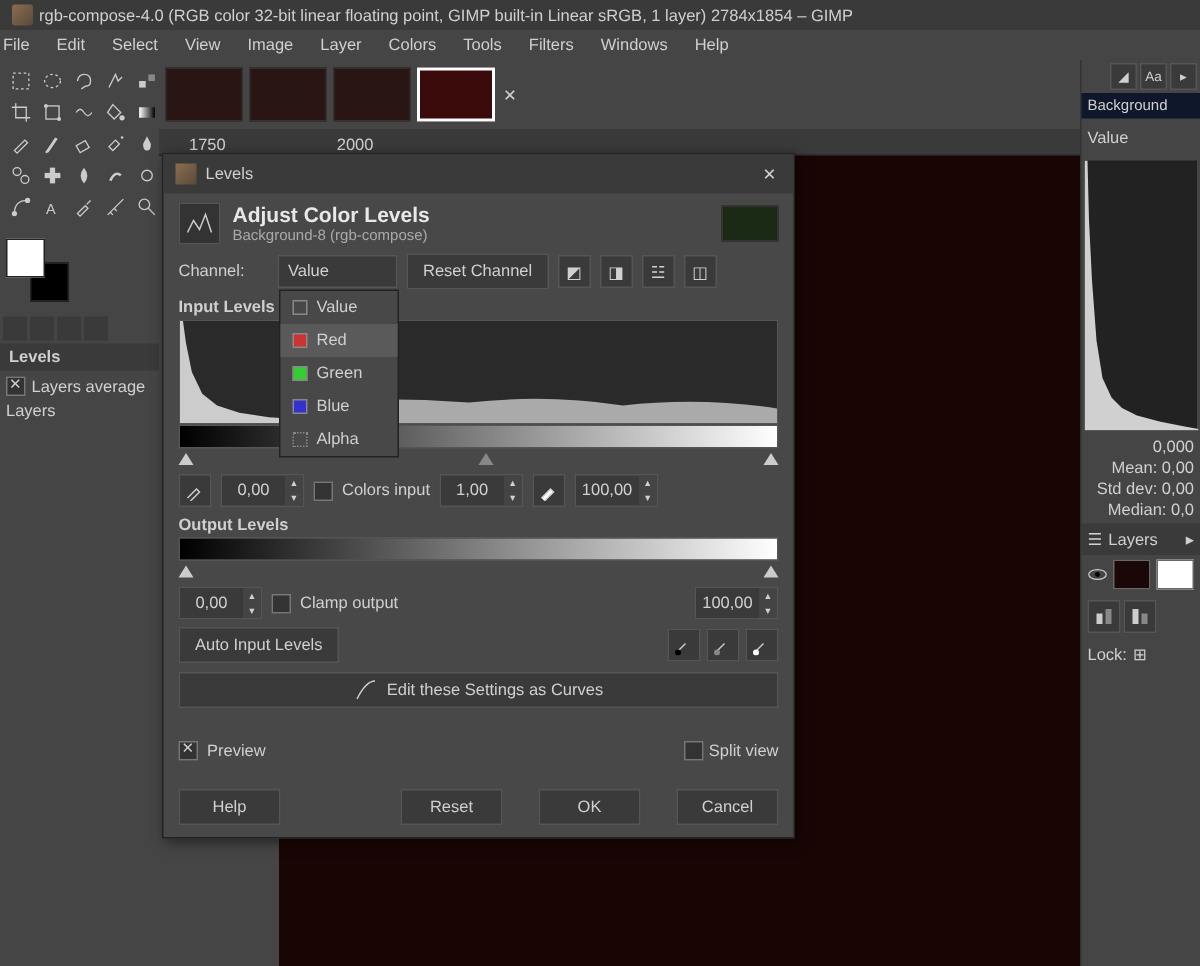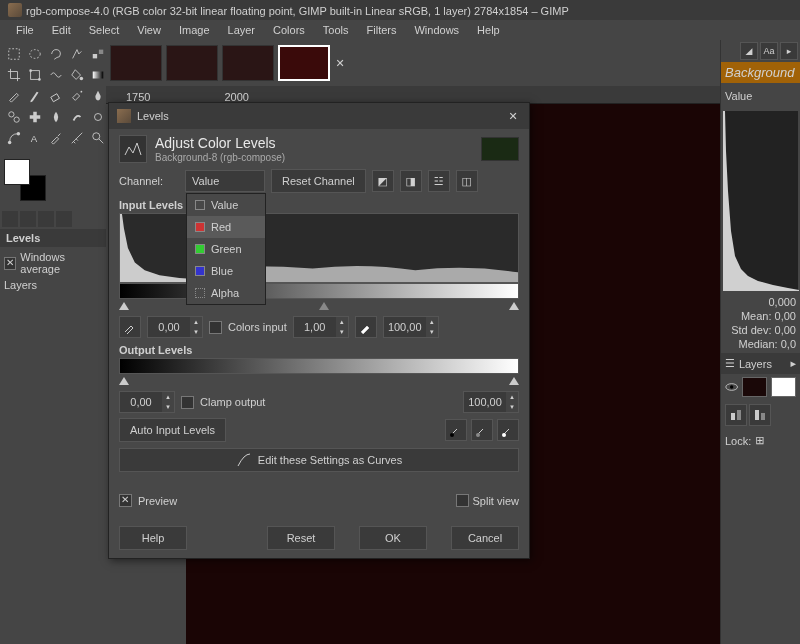--- a/index.html
+++ b/index.html
@@ -1,19 +1,19 @@
 <!DOCTYPE html>
 <html><head>
 <meta charset="utf-8">
 <style>
 * { margin: 0; padding: 0; box-sizing: border-box; font-family: sans-serif; font-size: 11px; color: #d0d0d0; }
 body { background: #454545; width: 800px; height: 644px; overflow: hidden; position: relative; }
 .titlebar { background: #3a3a3a; padding: 3px 8px; font-size: 11px; display: flex; align-items: flex-end; gap: 4px; }
 .titlebar-icon { width: 14px; height: 14px; background: linear-gradient(135deg, #8a6d4f, #5a4a3a); border-radius: 2px; }
-.menubar { background: #454545; padding: 4px 16px; display: flex; gap: 18px; }
+.menubar { background: #454545; padding: 4px 2px; display: flex; gap: 18px; }
 .menubar span { cursor: pointer; }
 .main { display: flex; height: calc(100% - 36px); }
 .left-panel { width: 106px; background: #454545; display: flex; flex-direction: column; }
 .toolbox { padding: 4px; display: grid; grid-template-columns: repeat(5, 19px); gap: 2px; }
 .tool { width: 19px; height: 19px; display: flex; align-items: center; justify-content: center; cursor: pointer; }
 .tool svg { width: 14px; height: 14px; fill: #ccc; }
 .fg-bg-swatch { margin: 8px 4px; position: relative; width: 42px; height: 42px; }
 .fg-sw { position: absolute; width: 26px; height: 26px; background: #fff; border: 1px solid #222; top: 0; left: 0; z-index: 2; }
 .bg-sw { position: absolute; width: 26px; height: 26px; background: #000; border: 1px solid #222; bottom: 0; right: 0; }
 .dock-tabs { display: flex; gap: 2px; padding: 2px; }
@@ -24,21 +24,21 @@
 .close-x { width: 12px; height: 12px; display: flex; align-items: center; justify-content: center; cursor: pointer; }
 .canvas-area { flex: 1; background: #454545; position: relative; }
 .ruler-top { height: 18px; background: #3a3a3a; border-bottom: 1px solid #222; display: flex; align-items: flex-end; padding-left: 20px; font-size: 9px; color: #aaa; gap: 74px; margin-top: 46px; }
 .canvas-dark { position: absolute; top: 64px; left: 80px; right: 0; bottom: 0; background: #1a0505; }
 .thumbstrip { height: 46px; background: #454545; display: flex; align-items: center; padding: 4px; gap: 4px; position: absolute; top: 0; left: 0; right: 0; }
 .thumb { width: 52px; height: 36px; background: #2a1515; border: 1px solid #333; }
 .thumb.active { border: 2px solid #fff; background: #3a0a0a; }
 .right-panel { width: 80px; background: #454545; border-left: 1px solid #333; display: flex; flex-direction: column; }
 .right-tabs { display: flex; justify-content: flex-end; padding: 2px; gap: 2px; }
 .rtab { width: 18px; height: 18px; background: #3a3a3a; border: 1px solid #555; display: flex; align-items: center; justify-content: center; font-size: 9px; }
-.rheader { padding: 3px 4px; background: #a16207; font-style: italic; font-size: 13px; }
+.rheader { padding: 3px 4px; background: #0f172a; font-size: 10px; }
 .histogram-r { height: 180px; background: #222; margin: 2px; position: relative; }
 .hist-shape { position: absolute; bottom: 0; left: 0; right: 0; height: 100%; }
 .stats { padding: 2px 4px; font-size: 9px; text-align: right; }
 .stats div { padding: 1px 0; }
 .layers-hdr { display: flex; align-items: center; gap: 4px; padding: 4px; background: #3a3a3a; }
 .layer-row { display: flex; align-items: center; gap: 4px; padding: 3px 4px; }
 .eye { width: 14px; height: 14px; }
 .layer-thumb { width: 26px; height: 20px; background: #1a0808; border: 1px solid #666; }
 .layer-mask { width: 26px; height: 20px; background: #fff; border: 1px solid #666; }
 .layer-btns { display: flex; gap: 2px; padding: 4px; }
@@ -47,21 +47,21 @@
 
 
 .dialog { position: absolute; left: 108px; top: 102px; width: 422px; background: #484848; border: 1px solid #222; box-shadow: 2px 2px 8px rgba(0,0,0,0.5); z-index: 100; }
 .dlg-titlebar { background: #3a3a3a; padding: 5px 8px; display: flex; align-items: center; justify-content: space-between; }
 .dlg-titlebar-left { display: flex; align-items: center; gap: 6px; }
 .dlg-icon { width: 14px; height: 14px; background: linear-gradient(135deg, #8a6d4f, #5a4a3a); }
 .dlg-close { width: 16px; height: 16px; cursor: pointer; display: flex; align-items: center; justify-content: center; }
 .dlg-body { padding: 6px 10px; }
 .dlg-hdr { display: flex; align-items: center; gap: 8px; margin-bottom: 6px; }
 .dlg-hdr-icon { width: 28px; height: 28px; background: #333; border: 1px solid #555; display: flex; align-items: center; justify-content: center; }
-.dlg-hdr-txt h2 { font-size: 14px; font-weight: normal; color: #e8e8e8; }
+.dlg-hdr-txt h2 { font-size: 14px; font-weight: bold; color: #e8e8e8; }
 .dlg-hdr-txt small { font-size: 10px; color: #aaa; }
 .color-preview { width: 38px; height: 24px; background: #1a2a14; border: 1px solid #333; margin-left: auto; }
 .row { display: flex; align-items: center; gap: 6px; margin: 5px 0; }
 .label { width: 60px; }
 .combo { flex: 1; height: 22px; background: #3a3a3a; border: 1px solid #555; display: flex; align-items: center; padding: 0 6px; justify-content: space-between; cursor: pointer; }
 .sq-btn { width: 22px; height: 22px; background: #3a3a3a; border: 1px solid #555; display: flex; align-items: center; justify-content: center; cursor: pointer; }
 .btn { height: 24px; padding: 0 10px; background: #3a3a3a; border: 1px solid #555; cursor: pointer; display: flex; align-items: center; justify-content: center; }
 .dropdown-open { position: relative; }
 .dropdown-menu { position: absolute; top: 22px; left: 0; width: 80px; background: #484848; border: 1px solid #222; z-index: 110; }
 .dd-item { padding: 5px 8px; display: flex; align-items: center; gap: 6px; cursor: pointer; font-size: 11px; }
@@ -261,21 +261,21 @@
     <div class="dock-tabs">
       <div class="dock-tab"></div>
       <div class="dock-tab"></div>
       <div class="dock-tab"></div>
       <div class="dock-tab"></div>
     </div>
     <div class="dock-header">Levels</div>
     <div class="dock-body">
       <div class="dock-row">
         <span class="checkbox checked"></span>
-        <span>Windows average</span>
+        <span>Layers average</span>
       </div>
       <div class="dock-row">
         <span>Layers</span>
       </div>
     </div>
   </div>
 
   <div class="canvas-area">
     <div class="thumbstrip">
       <div class="thumb"></div>

